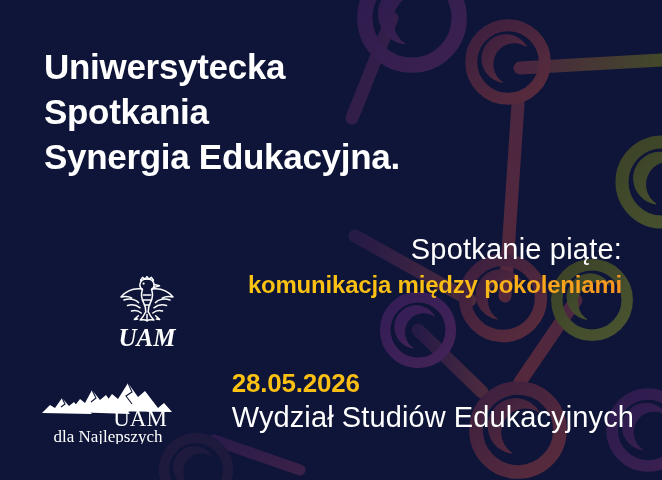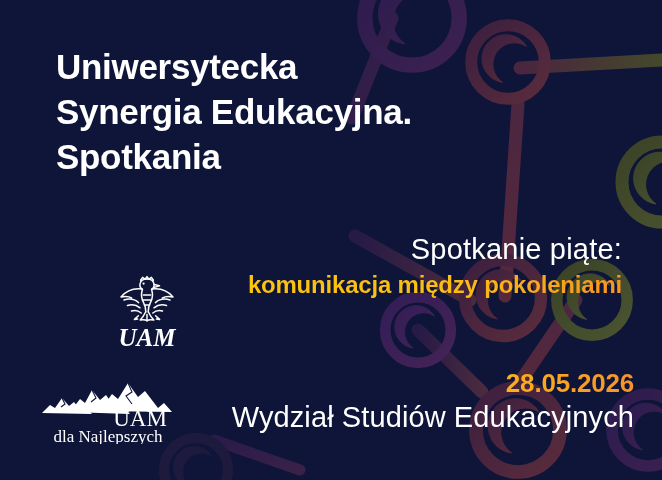--- a/index.html
+++ b/index.html
@@ -31,21 +31,20 @@
     width: 662px;
     height: 480px;
   }
 
   
   .title-block {
     position: absolute;
     left: 44px;
     top: 44px;
     width: 560px;
-    margin-left: 12px;
   }
   .title-line {
     display: block;
     color: #ffffff;
     font-size: 35px;
     font-weight: 700;
     line-height: 1.29;
     letter-spacing: -0.3px;
     white-space: nowrap;
   }
@@ -79,21 +78,21 @@
     background-clip: text;
     color: #fcc01c;
     -webkit-text-fill-color: transparent;
   }
 
   
   .info-block {
     position: absolute;
     right: 28px;
     bottom: 45px;
-    text-align: right;
+    text-align: left;
   }
   .info-date {
     display: block;
     font-size: 26px;
     font-weight: 700;
     line-height: 1.18;
     letter-spacing: -0.2px;
     white-space: nowrap;
     background: linear-gradient(95deg, #fdc310 0%, #fbb918 60%, #f6922a 100%);
     -webkit-background-clip: text;
@@ -219,22 +218,22 @@
       <g transform="translate(196,470) scale(0.8)" fill="#1d1a3e" stroke="#1d1a3e">
         <use href="#nodeGlyph"></use>
       </g>
     </g>
   </svg>
 
   <div id="content">
 
     <div class="title-block">
       <span class="title-line">Uniwersytecka</span>
+      <span class="title-line">Spotkania</span>
       <span class="title-line">Synergia Edukacyjna.</span>
-      <span class="title-line">Spotkania</span>
     </div>
 
     <div class="subtitle-block">
       <span class="subtitle-kicker">Spotkanie piąte:</span>
       <span class="subtitle-main">komunikacja między pokoleniami</span>
     </div>
 
     <div class="info-block">
       <span class="info-date">28.05.2026</span>
       <span class="info-faculty">Wydział Studiów Edukacyjnych</span>

